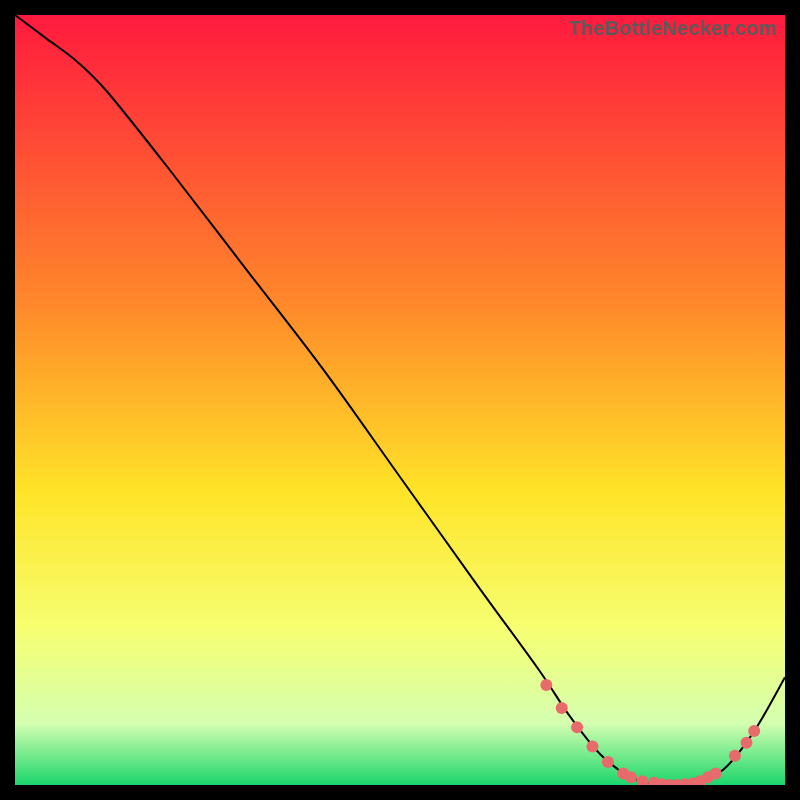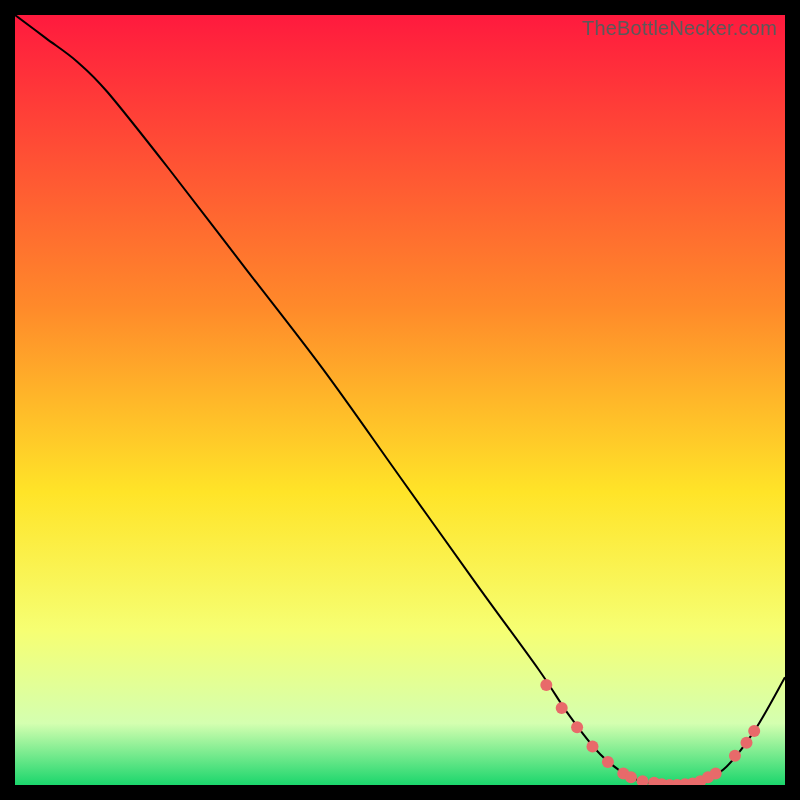--- a/index.html
+++ b/index.html
@@ -19,21 +19,21 @@
     height: 770px;
     background: #000;
   }
   .watermark {
     position: absolute;
     top: 2px;
     right: 8px;
     color: #5a5a5a;
     font-size: 20px;
     letter-spacing: 0.2px;
-    font-weight: 400;
+    font-weight: 700;
     z-index: 20;
   }
   svg {
     position: absolute;
     left: 0;
     top: 0;
     width: 770px;
     height: 770px;
   }
 </style>

